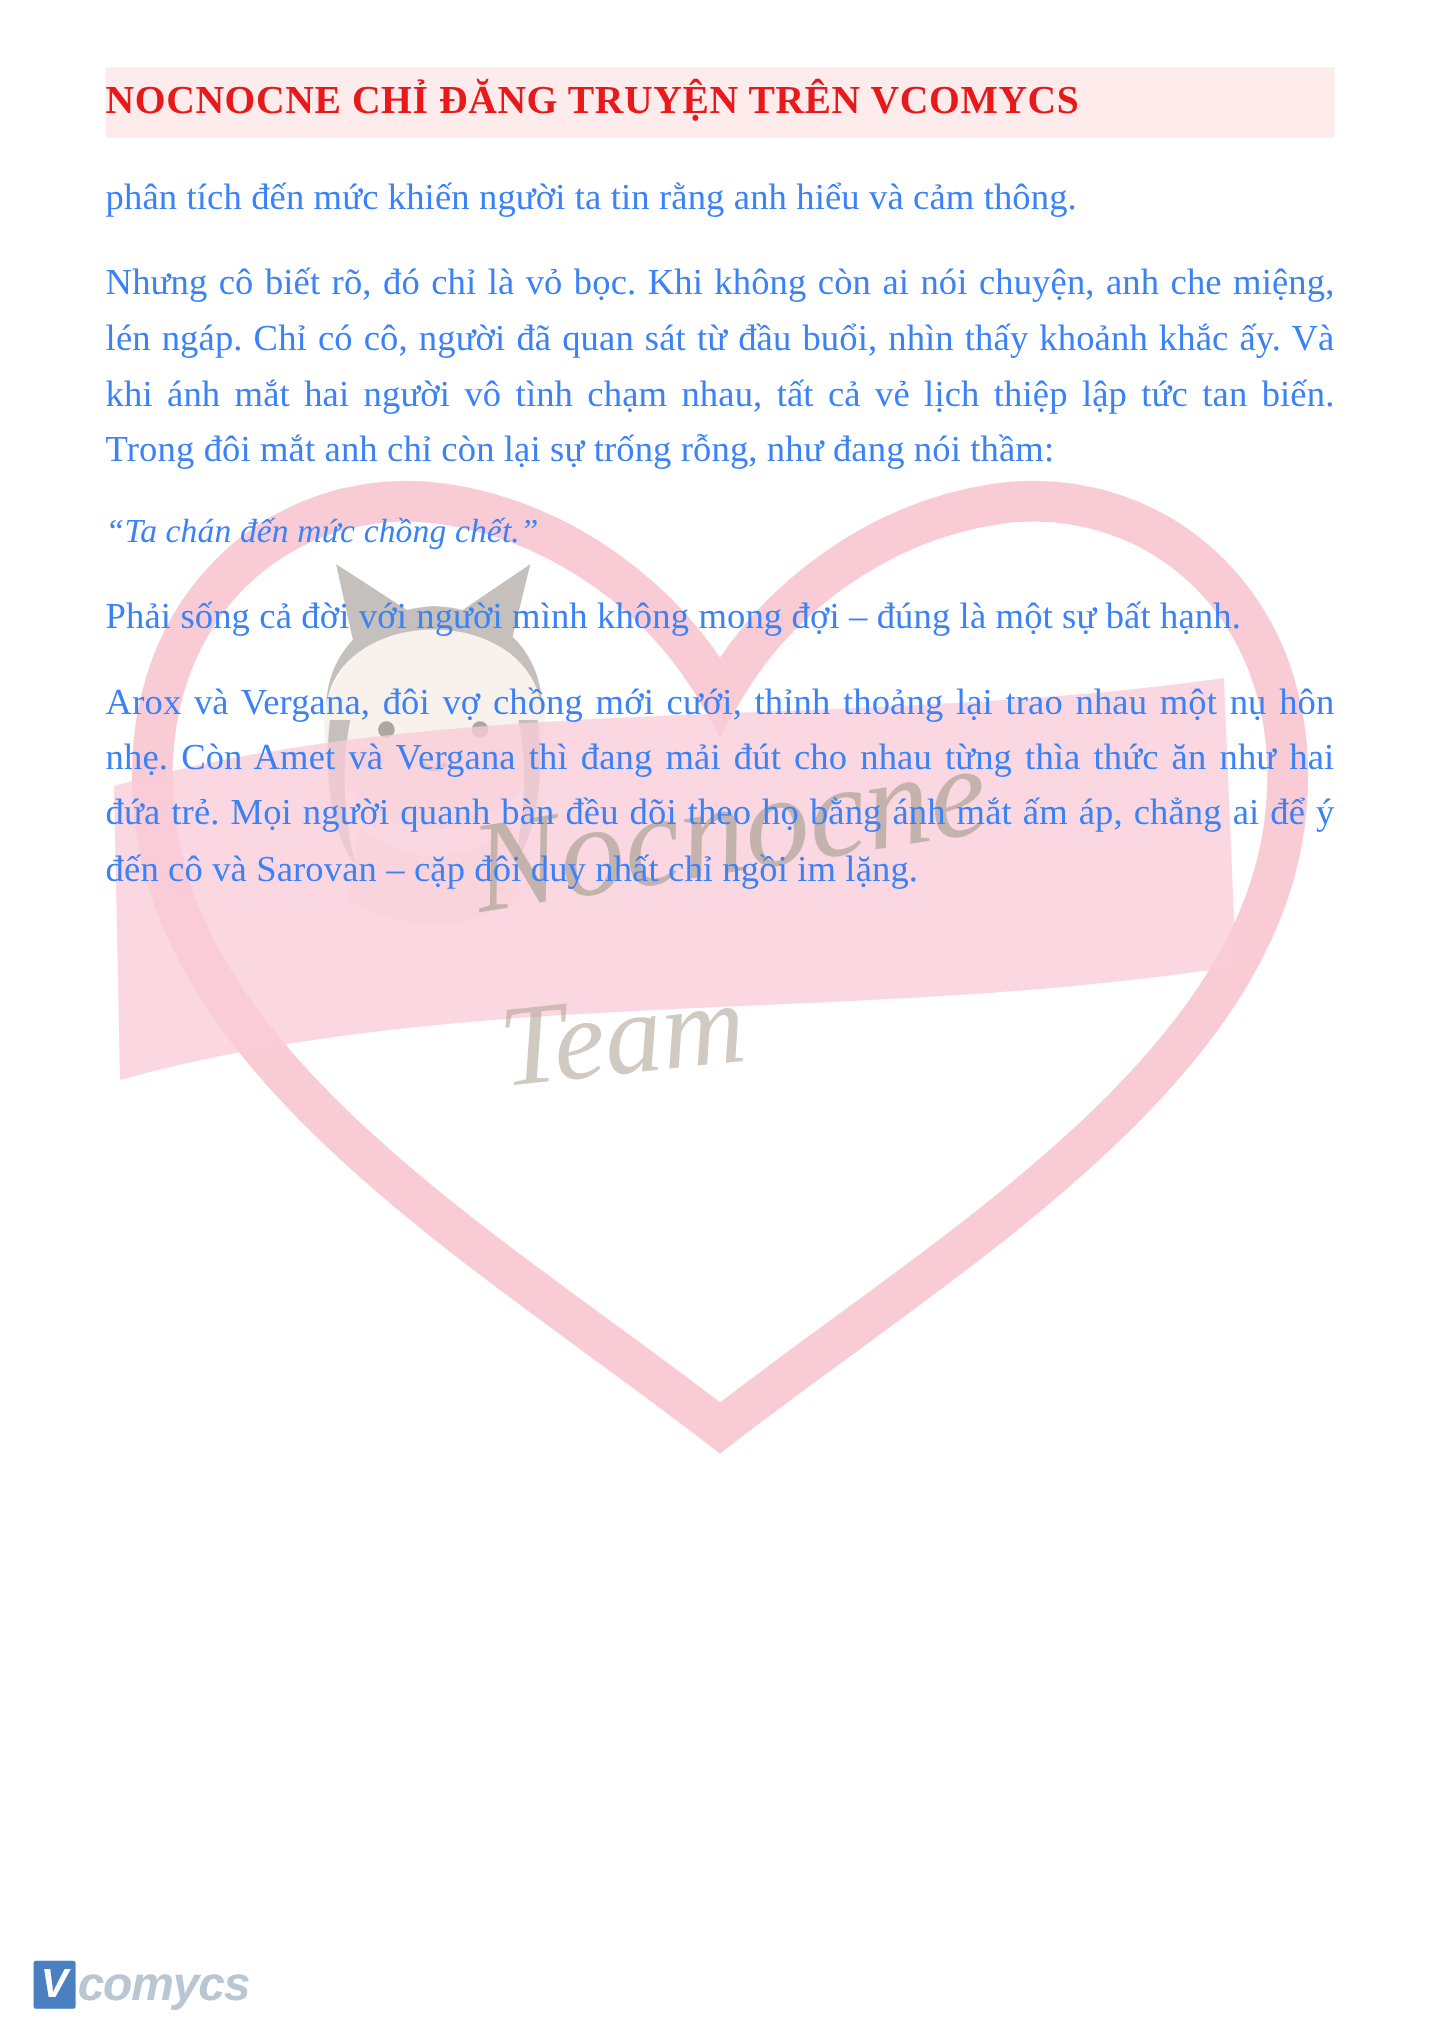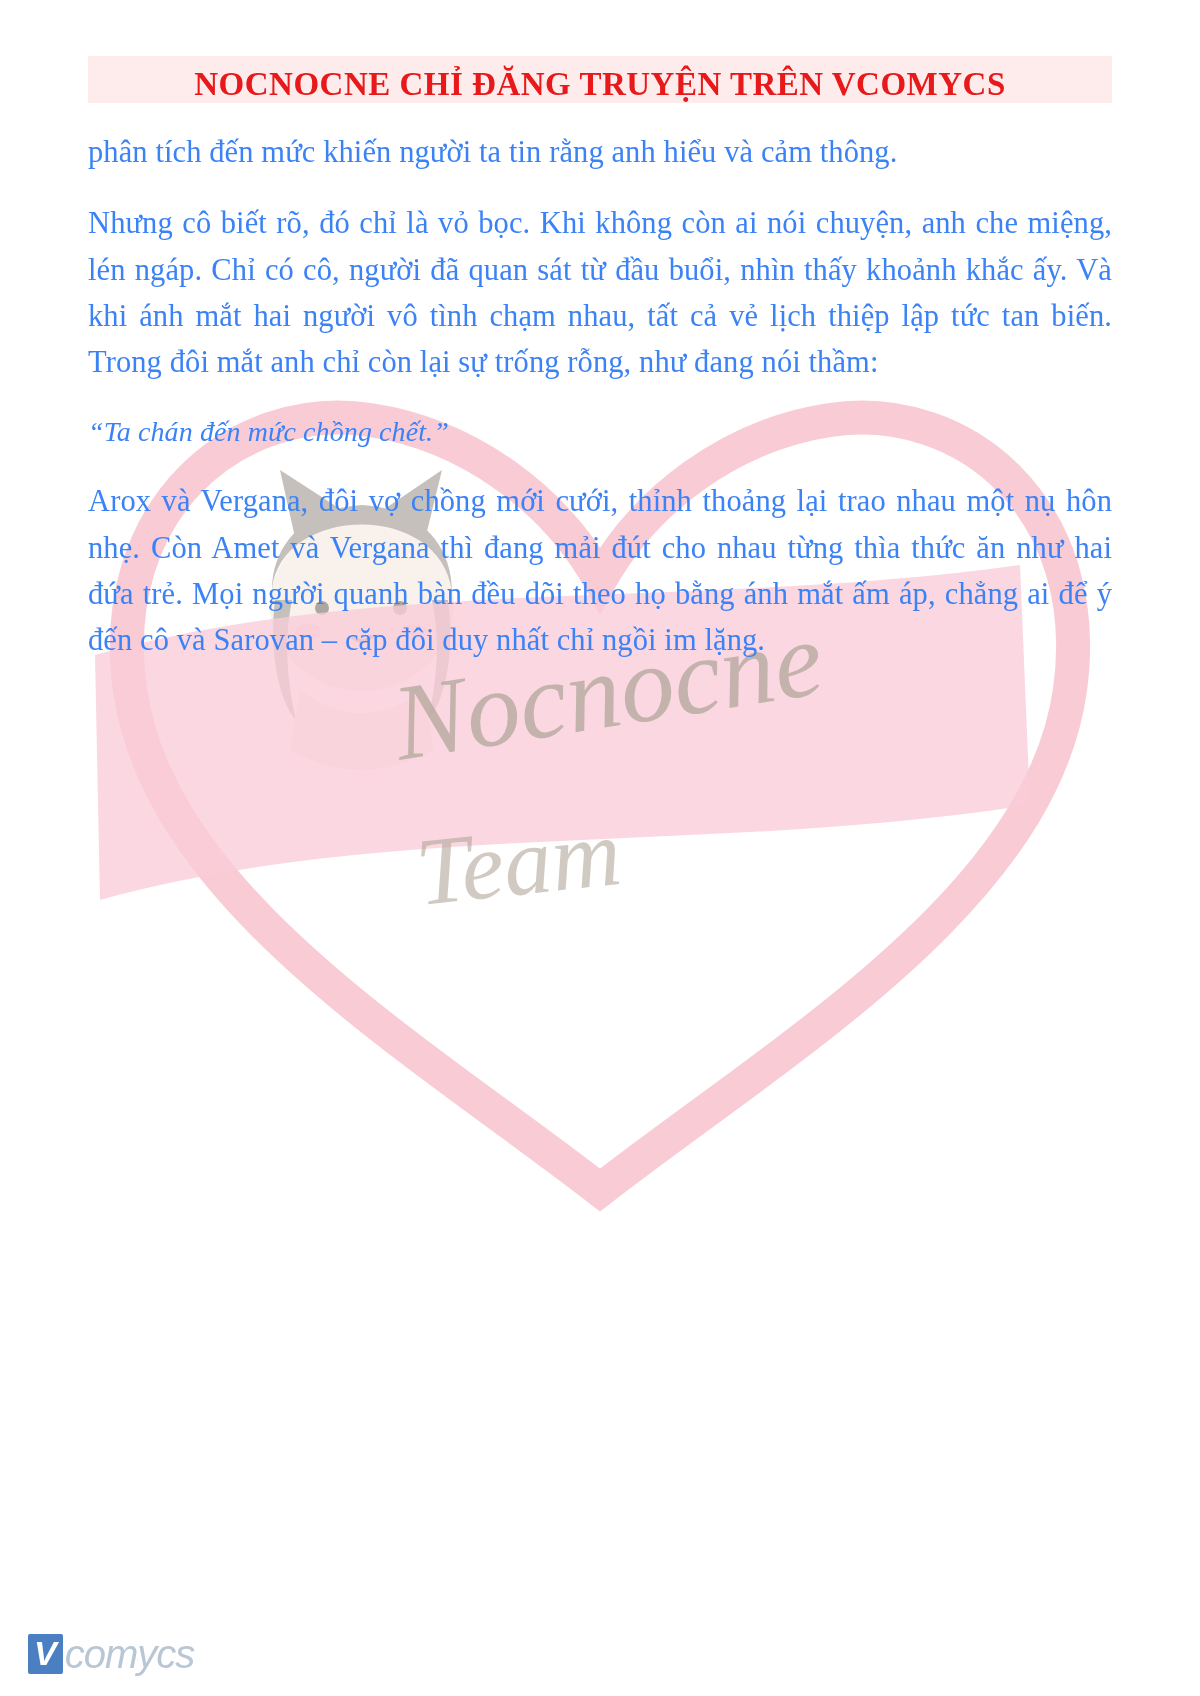--- a/index.html
+++ b/index.html
@@ -29,23 +29,22 @@
   
   .page {
     position: relative;
     z-index: 2;
     padding: 0 88px;
     box-sizing: border-box;
   }
 
   .banner {
     margin-top: 56px;
-    text-align: center;
     background: #fdeceb;
-    padding: 10px 0 0 0;
+    padding: 10px 0 12px 0;
   }
   .banner-text {
     color: #e8191a;
     font-family: "Liberation Serif", serif;
     font-weight: bold;
     font-size: 33px;
     letter-spacing: 0.5px;
     white-space: nowrap;
   }
 
@@ -72,21 +71,21 @@
   .footer-logo {
     position: absolute;
     left: 28px;
     bottom: 22px;
     z-index: 3;
     display: flex;
     align-items: center;
   }
   .logo-text {
     font-family: "Liberation Sans", sans-serif;
-    font-weight: normal;
+    font-weight: bold;
     font-style: italic;
     font-size: 40px;
     color: #b9c6d4;
     letter-spacing: -1px;
     line-height: 1;
   }
   .logo-v {
     display: inline-block;
     background: #4a7fc1;
     color: #ffffff;
@@ -137,20 +136,21 @@
 <div class="page">
 
   <div class="banner">
     <div class="banner-text">NOCNOCNE CHỈ ĐĂNG TRUYỆN TRÊN VCOMYCS</div>
   </div>
 
   <div class="body-text">
     <p class="para">phân tích đến mức khiến người ta tin rằng anh hiểu và cảm thông.</p>
     <p class="para">Nhưng cô biết rõ, đó chỉ là vỏ bọc. Khi không còn ai nói chuyện, anh che miệng, lén ngáp. Chỉ có cô, người đã quan sát từ đầu buổi, nhìn thấy khoảnh khắc ấy. Và khi ánh mắt hai người vô tình chạm nhau, tất cả vẻ lịch thiệp lập tức tan biến. Trong đôi mắt anh chỉ còn lại sự trống rỗng, như đang nói thầm:</p>
     <p class="para italic">“Ta chán đến mức chồng chết.”</p>
+    <p class="para">Phải sống cả đời với người mình không mong đợi – đúng là một sự bất hạnh.</p>
     <p class="para">Arox và Vergana, đôi vợ chồng mới cưới, thỉnh thoảng lại trao nhau một nụ hôn nhẹ. Còn Amet và Vergana thì đang mải đút cho nhau từng thìa thức ăn như hai đứa trẻ. Mọi người quanh bàn đều dõi theo họ bằng ánh mắt ấm áp, chẳng ai để ý đến cô và Sarovan – cặp đôi duy nhất chỉ ngồi im lặng.</p>
   </div>
 
 </div>
 
 <div class="footer-logo">
   <span class="logo-v">V</span>
   <span class="logo-text">comycs</span>
 </div>
 

